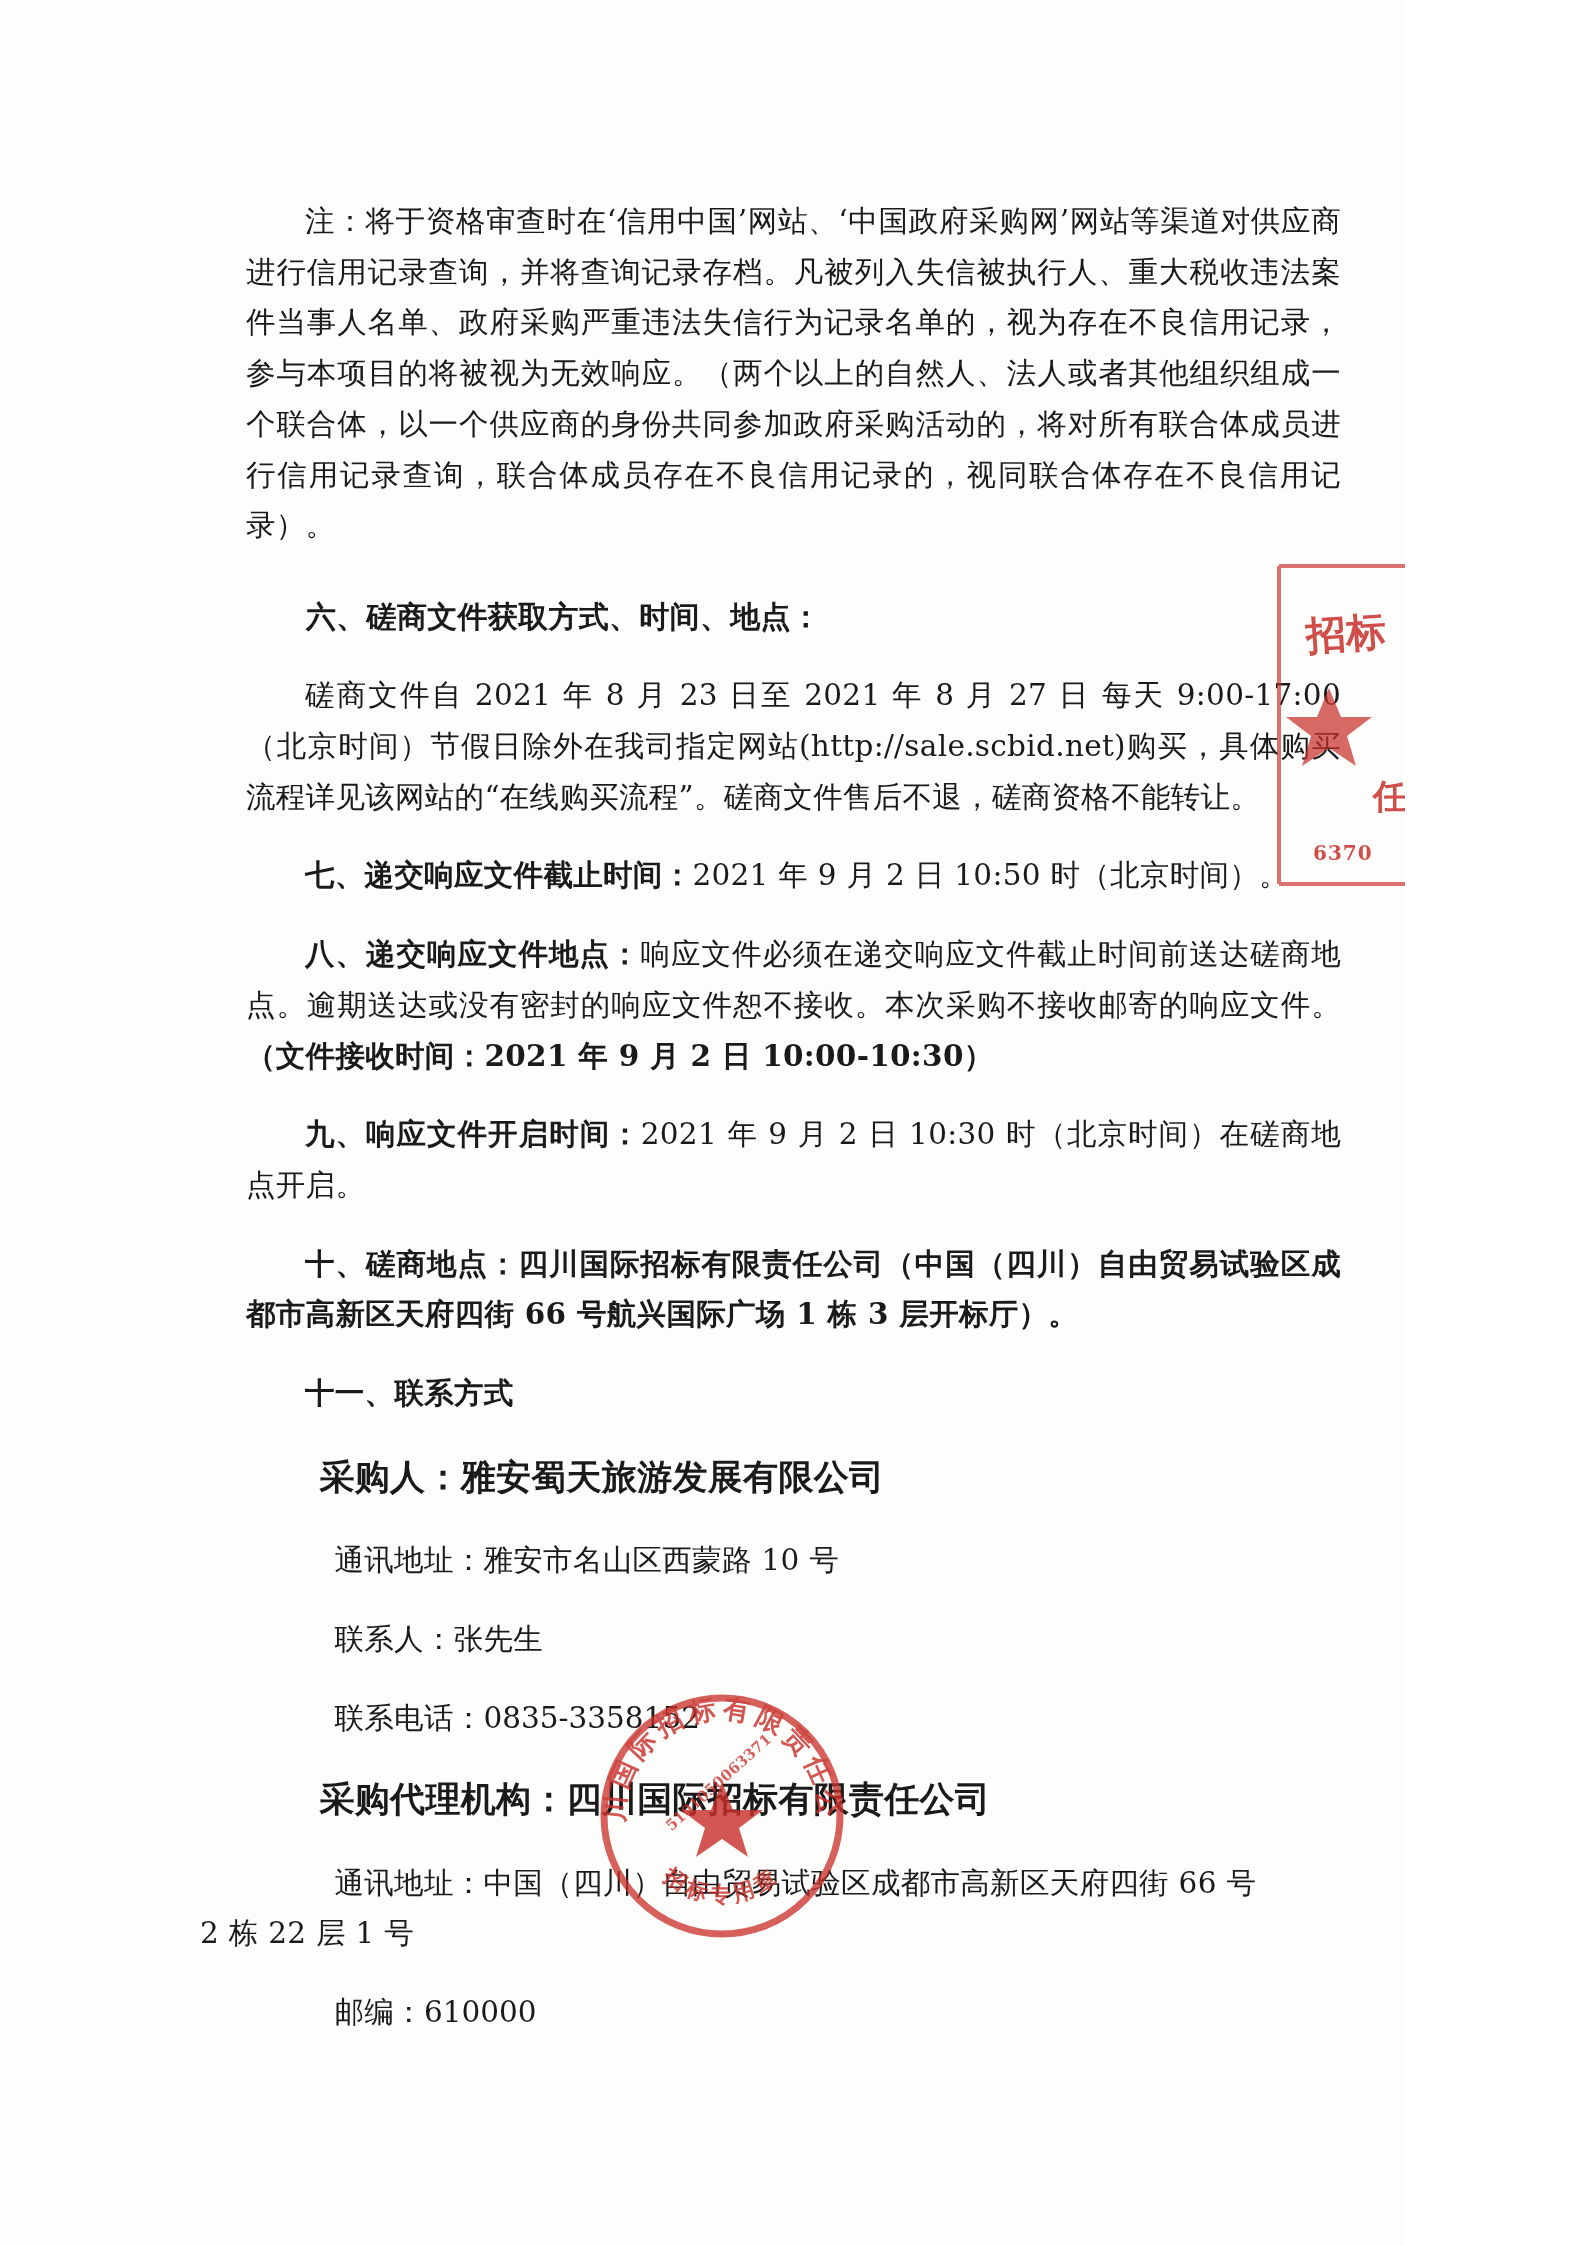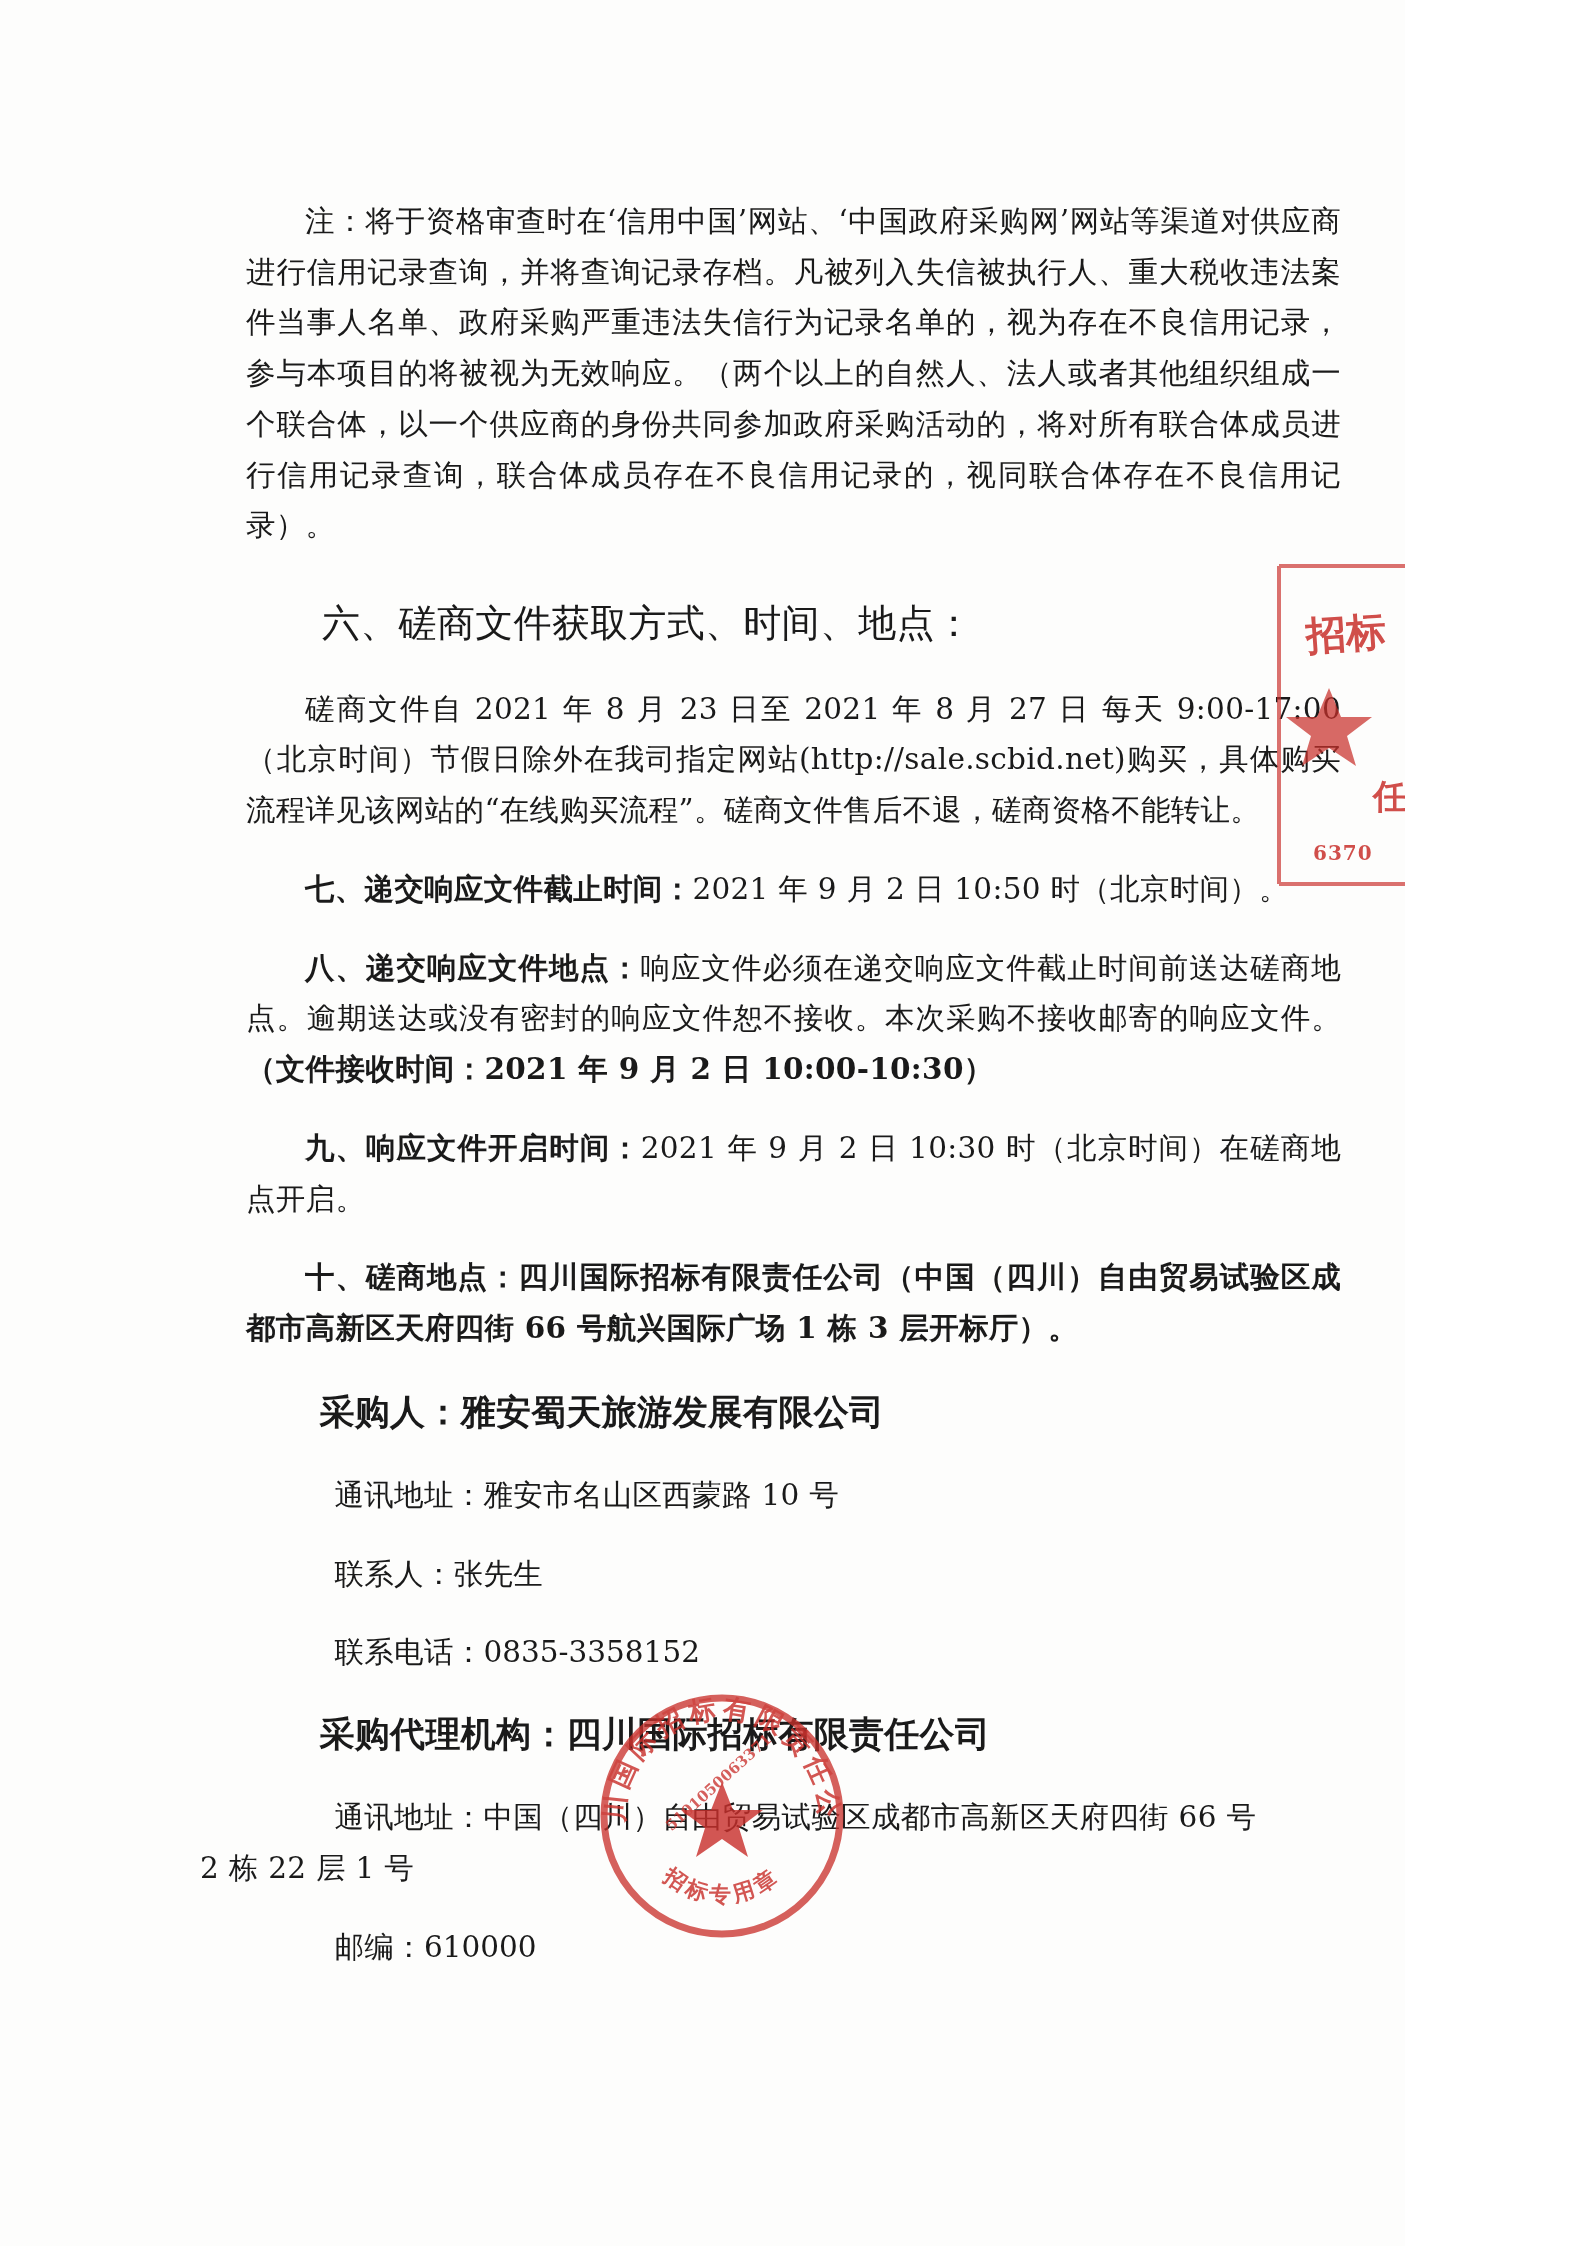--- a/index.html
+++ b/index.html
@@ -30,22 +30,22 @@
     line-height: 1.72;
     text-align: justify;
     text-justify: inter-ideograph;
     letter-spacing: 0.3px;
   }
   .indent { text-indent: 2em; }
   .gap-lg { margin-top: 40px; }
   .gap-md { margin-top: 28px; }
   .gap-sm { margin-top: 28px; }
   .heading {
-    font-weight: normal;
-    font-size: 38px;
+    font-weight: bold;
+    font-size: 30px;
     line-height: 1.7;
   }
   .bold { font-weight: bold; }
   .mono {
     font-family: "DejaVu Serif", "Liberation Serif", serif;
     letter-spacing: 0;
   }
   .sub1 {
     margin-left: 2.1em;
     font-size: 35px;
@@ -95,20 +95,21 @@
     <p class="indent gap-sm">磋商文件自 2021 年 8 月 23 日至 2021 年 8 月 27 日 每天 9:00-17:00（北京时间）节假日除外在我司指定网站(http://sale.scbid.net)购买，具体购买流程详见该网站的“在线购买流程”。磋商文件售后不退，磋商资格不能转让。</p>
 
     <p class="gap-md indent"><span class="bold">七、递交响应文件截止时间：</span><span>2021 年 9 月 2 日 10:50 时（北京时间）。</span></p>
 
     <p class="gap-md indent"><span class="bold">八、递交响应文件地点：</span><span>响应文件必须在递交响应文件截止时间前送达磋商地点。逾期送达或没有密封的响应文件恕不接收。本次采购不接收邮寄的响应文件。</span><span class="bold">（文件接收时间：2021 年 9 月 2 日 10:00-10:30）</span></p>
 
     <p class="gap-md indent"><span class="bold">九、响应文件开启时间：</span><span>2021 年 9 月 2 日 10:30 时（北京时间）在磋商地点开启。</span></p>
 
     <p class="gap-md indent bold"><span>十、磋商地点：</span><span>四川国际招标有限责任公司（中国（四川）自由贸易试验区成都市高新区天府四街 66 号航兴国际广场 1 栋 3 层开标厅）。</span></p>
 
+    <p class="gap-md indent bold">十一、联系方式</p>
 
     <p class="sub1 gap-sm bold"><span>采购人：</span><span>雅安蜀天旅游发展有限公司</span></p>
 
     <p class="sub2 gap-sm"><span>通讯地址：</span><span>雅安市名山区西蒙路 10 号</span></p>
 
     <p class="sub2 gap-sm"><span>联系人：</span><span>张先生</span></p>
 
     <p class="sub2 gap-sm"><span>联系电话：</span><span class="mono">0835-3358152</span></p>
 
     <p class="sub1 bold" style="margin-top:26px"><span>采购代理机构：</span><span>四川国际招标有限责任公司</span></p>

